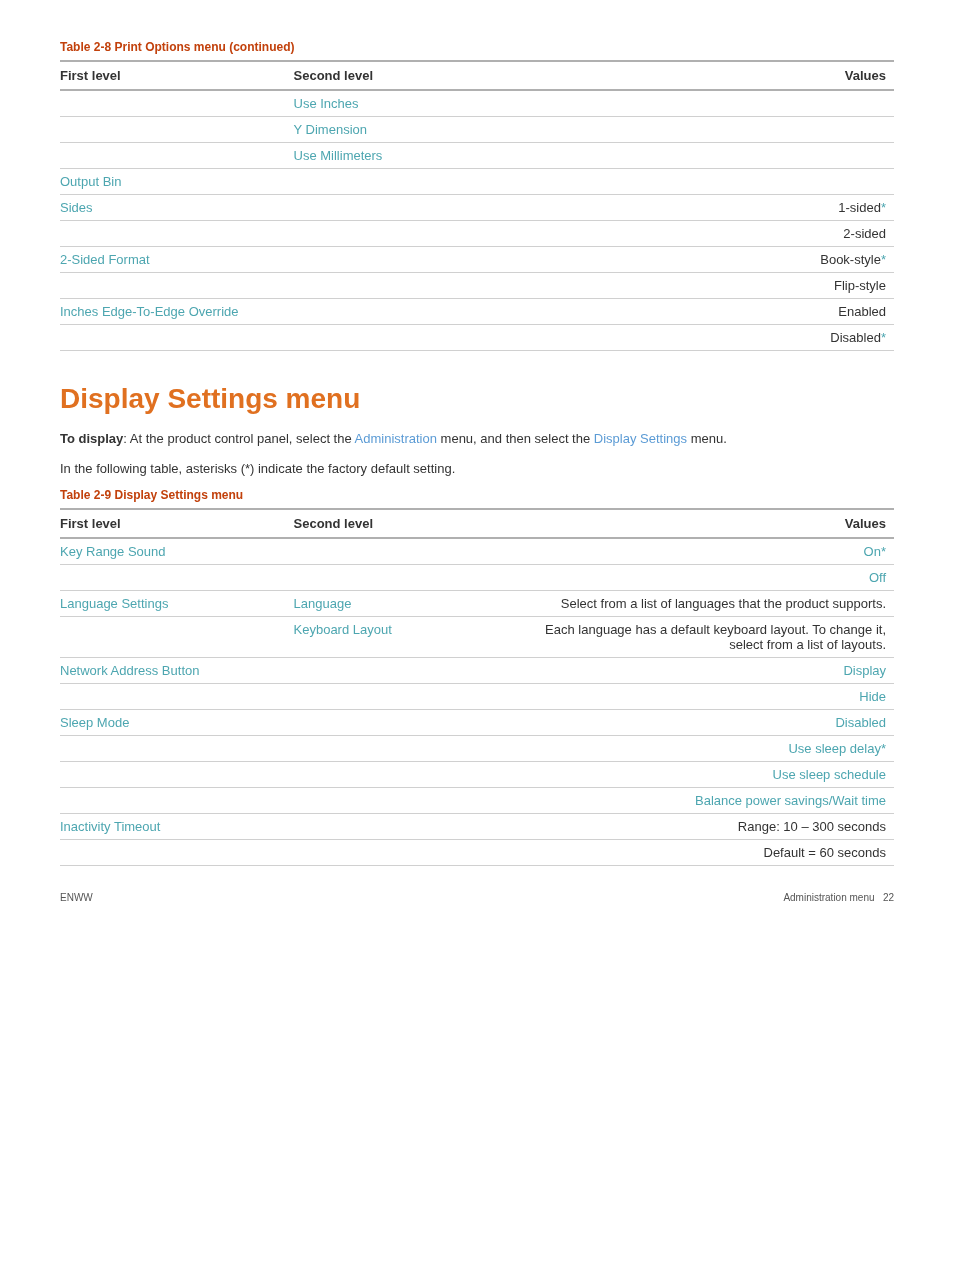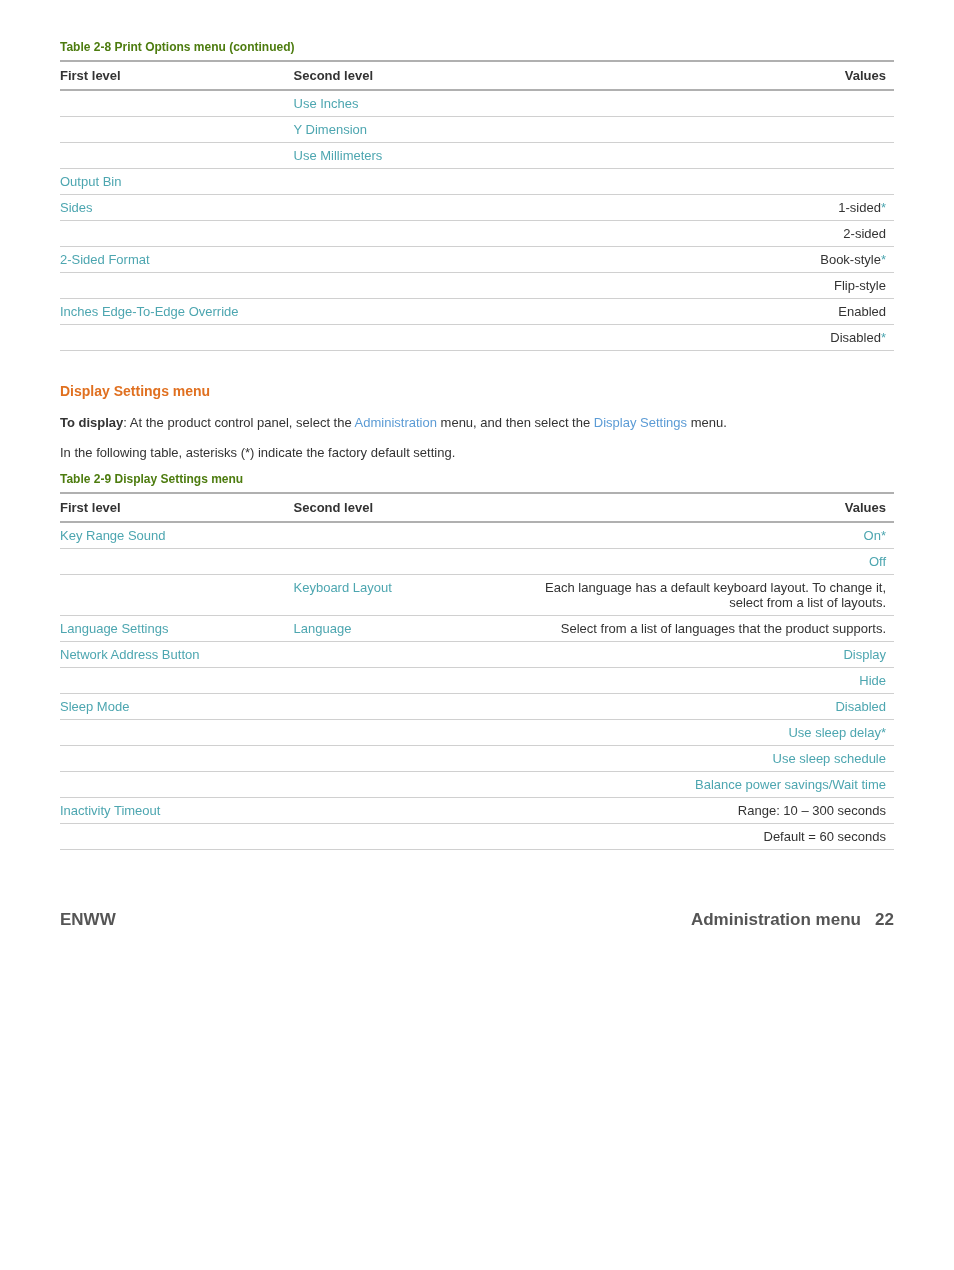--- a/index.html
+++ b/index.html
@@ -13,26 +13,26 @@
     }
 
     
     .table-title {
       font-size: 12px;
       font-weight: bold;
       color: #e07020;
       margin-bottom: 6px;
     }
     .table-title span {
-      color: #4d7c0f;
+      color: #c2410c;
     }
 
     
     .section-heading {
-      font-size: 14px;
+      font-size: 28px;
       font-weight: bold;
       color: #e07020;
       margin: 32px 0 14px 0;
     }
 
     
     .body-text {
       font-size: 13px;
       color: #333;
       margin-bottom: 10px;
@@ -72,24 +72,23 @@
     .col-second { width: 28%; }
     .col-values { width: 44%; text-align: right; }
 
     .cell-cyan { color: #4da6b0; }
 
     
     .footer {
       display: flex;
       justify-content: space-between;
       align-items: center;
-      margin-top: 60px;
-      font-size: 17px;
+      margin-top: 26px;
+      font-size: 10px;
       color: #555;
-      font-weight: bold;
     }
 
     
     .asterisk { color: #4da6b0; }
   </style>
 </head>
 <body>
 
 <div class="table-title">
   <span>Table 2-8</span>
@@ -185,28 +184,28 @@
         <td class="col-first cell-cyan">Key Range Sound</td>
         <td class="col-second"></td>
         <td class="col-values cell-cyan">On<span class="asterisk">*</span></td>
       </tr>
       <tr>
         <td class="col-first"></td>
         <td class="col-second"></td>
         <td class="col-values cell-cyan">Off</td>
       </tr>
       <tr>
-        <td class="col-first"></td>
-        <td class="col-second cell-cyan">Keyboard Layout</td>
-        <td class="col-values">Each language has a default keyboard layout. To change it, select from a list of layouts.</td>
-      </tr>
-      <tr>
         <td class="col-first cell-cyan">Language Settings</td>
         <td class="col-second cell-cyan">Language</td>
         <td class="col-values">Select from a list of languages that the product supports.</td>
+      </tr>
+      <tr>
+        <td class="col-first"></td>
+        <td class="col-second cell-cyan">Keyboard Layout</td>
+        <td class="col-values">Each language has a default keyboard layout. To change it, select from a list of layouts.</td>
       </tr>
       <tr>
         <td class="col-first cell-cyan">Network Address Button</td>
         <td class="col-second"></td>
         <td class="col-values cell-cyan">Display</td>
       </tr>
       <tr>
         <td class="col-first"></td>
         <td class="col-second"></td>
         <td class="col-values cell-cyan">Hide</td>

